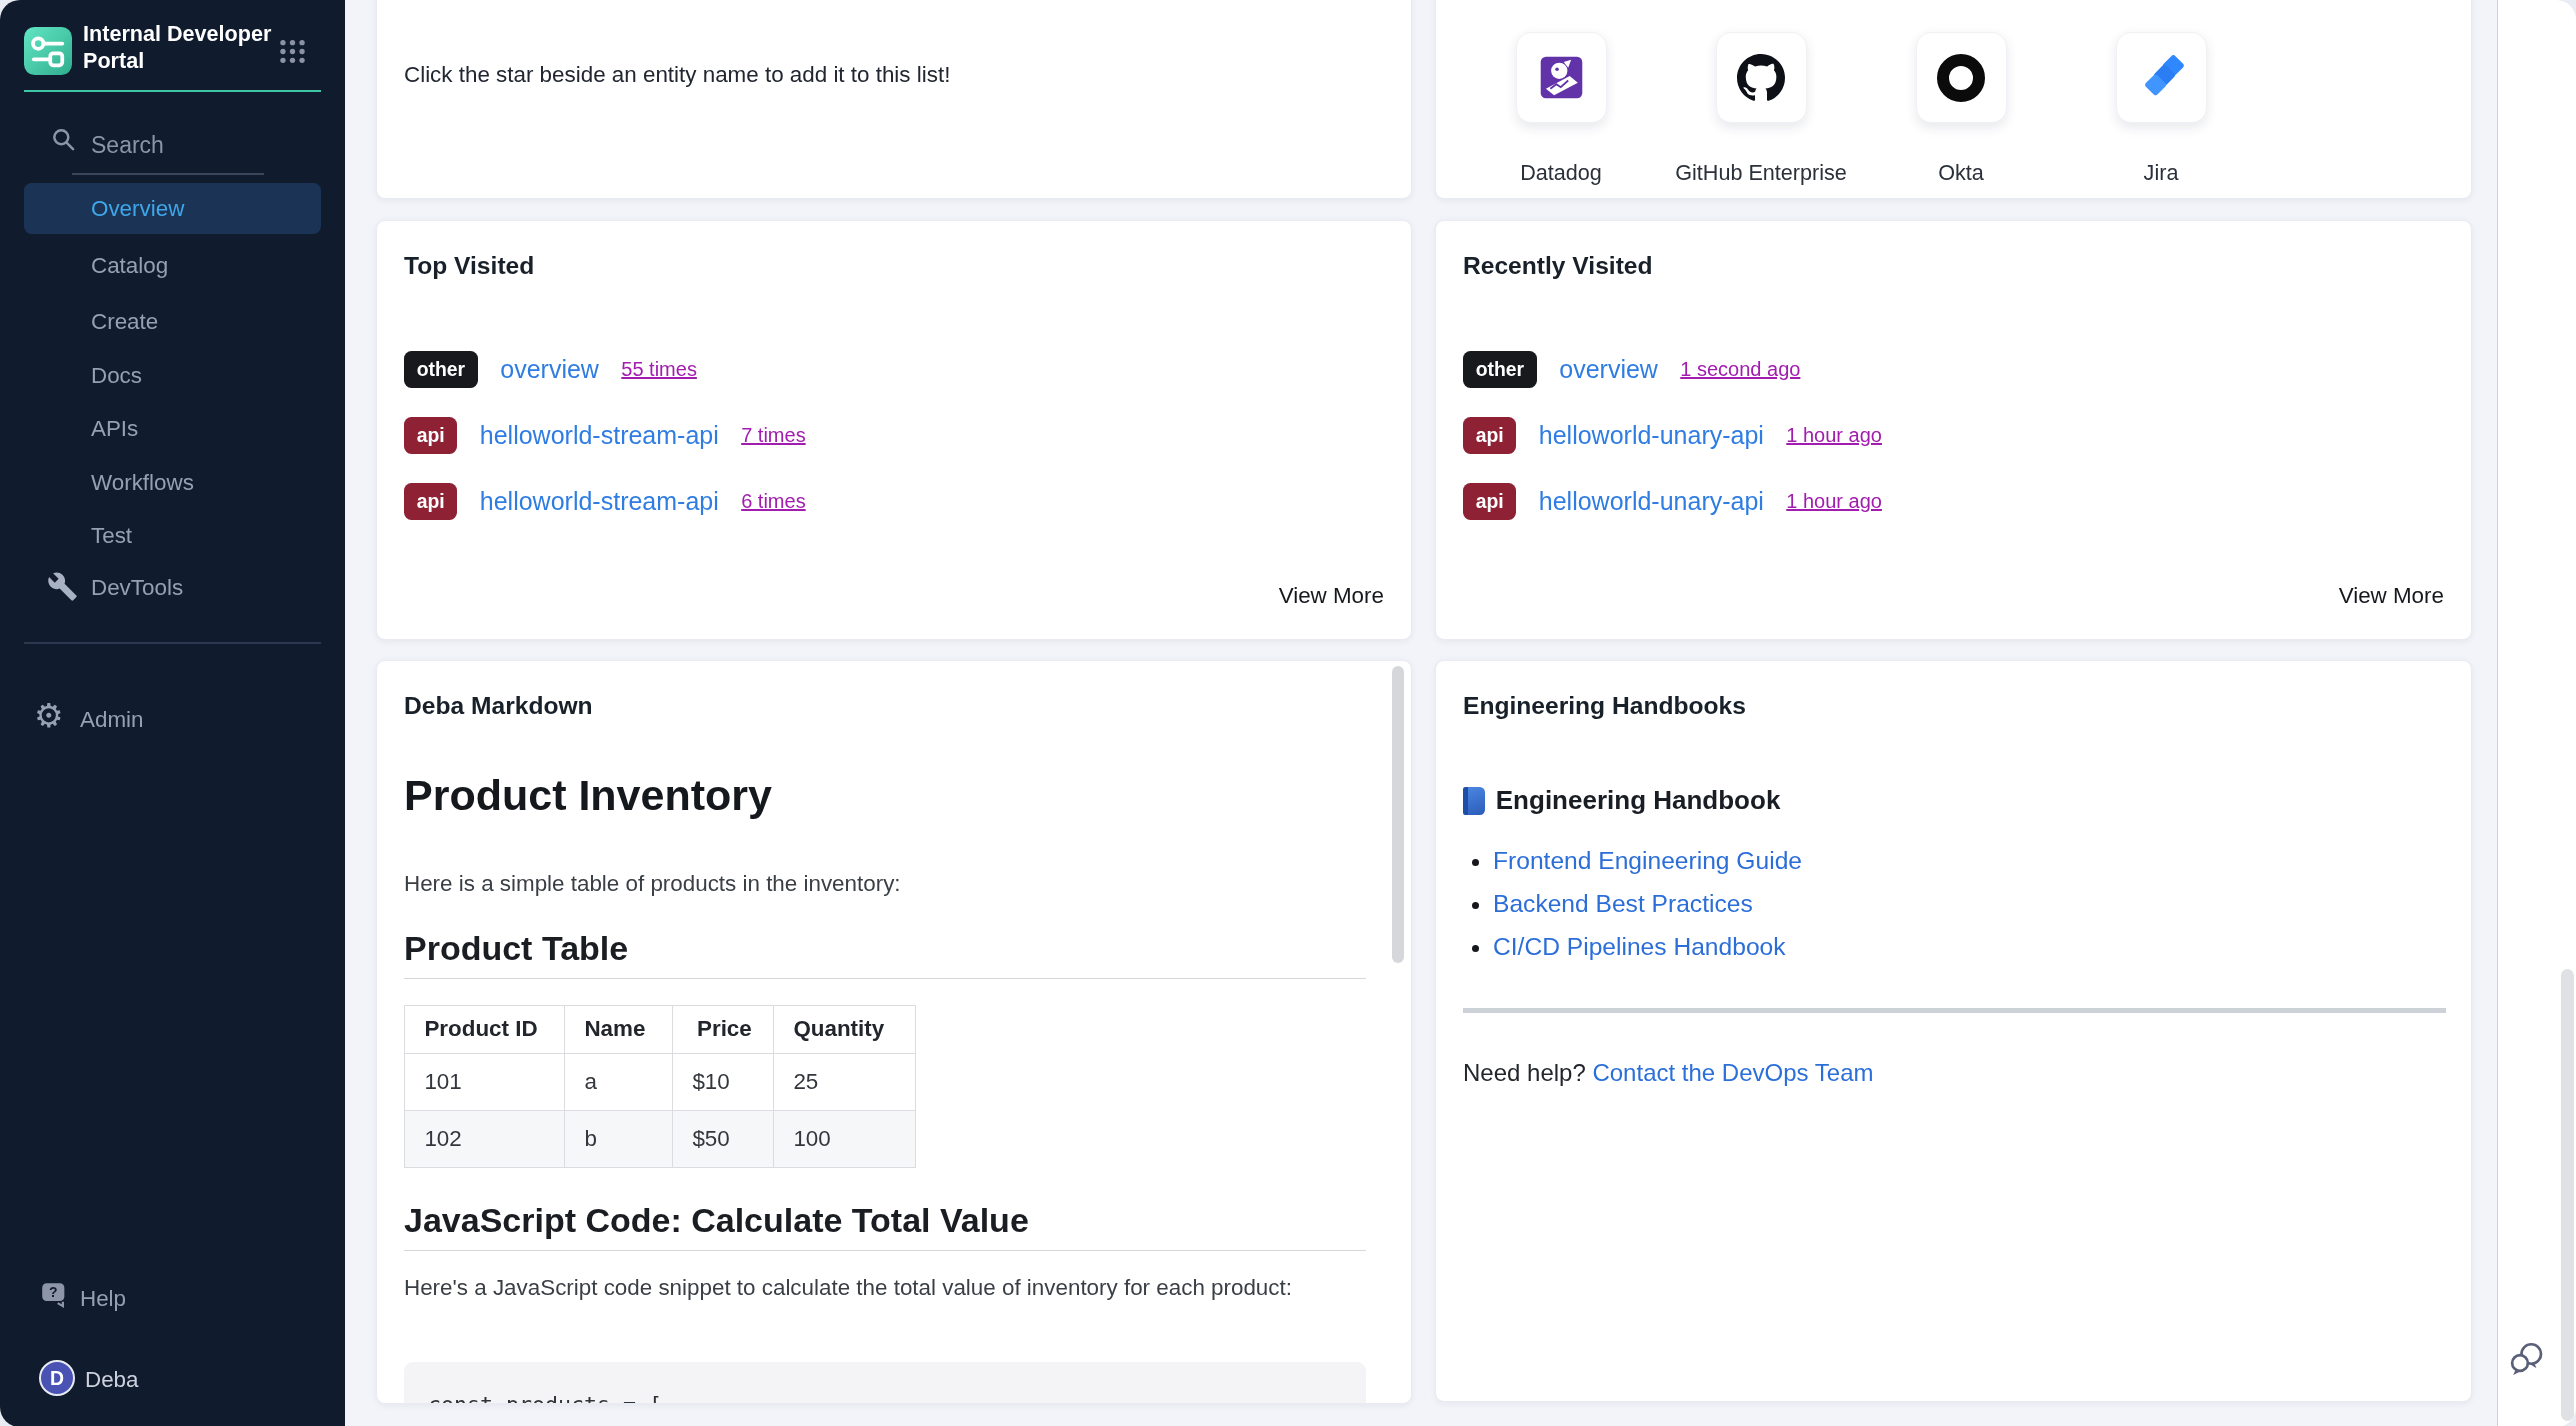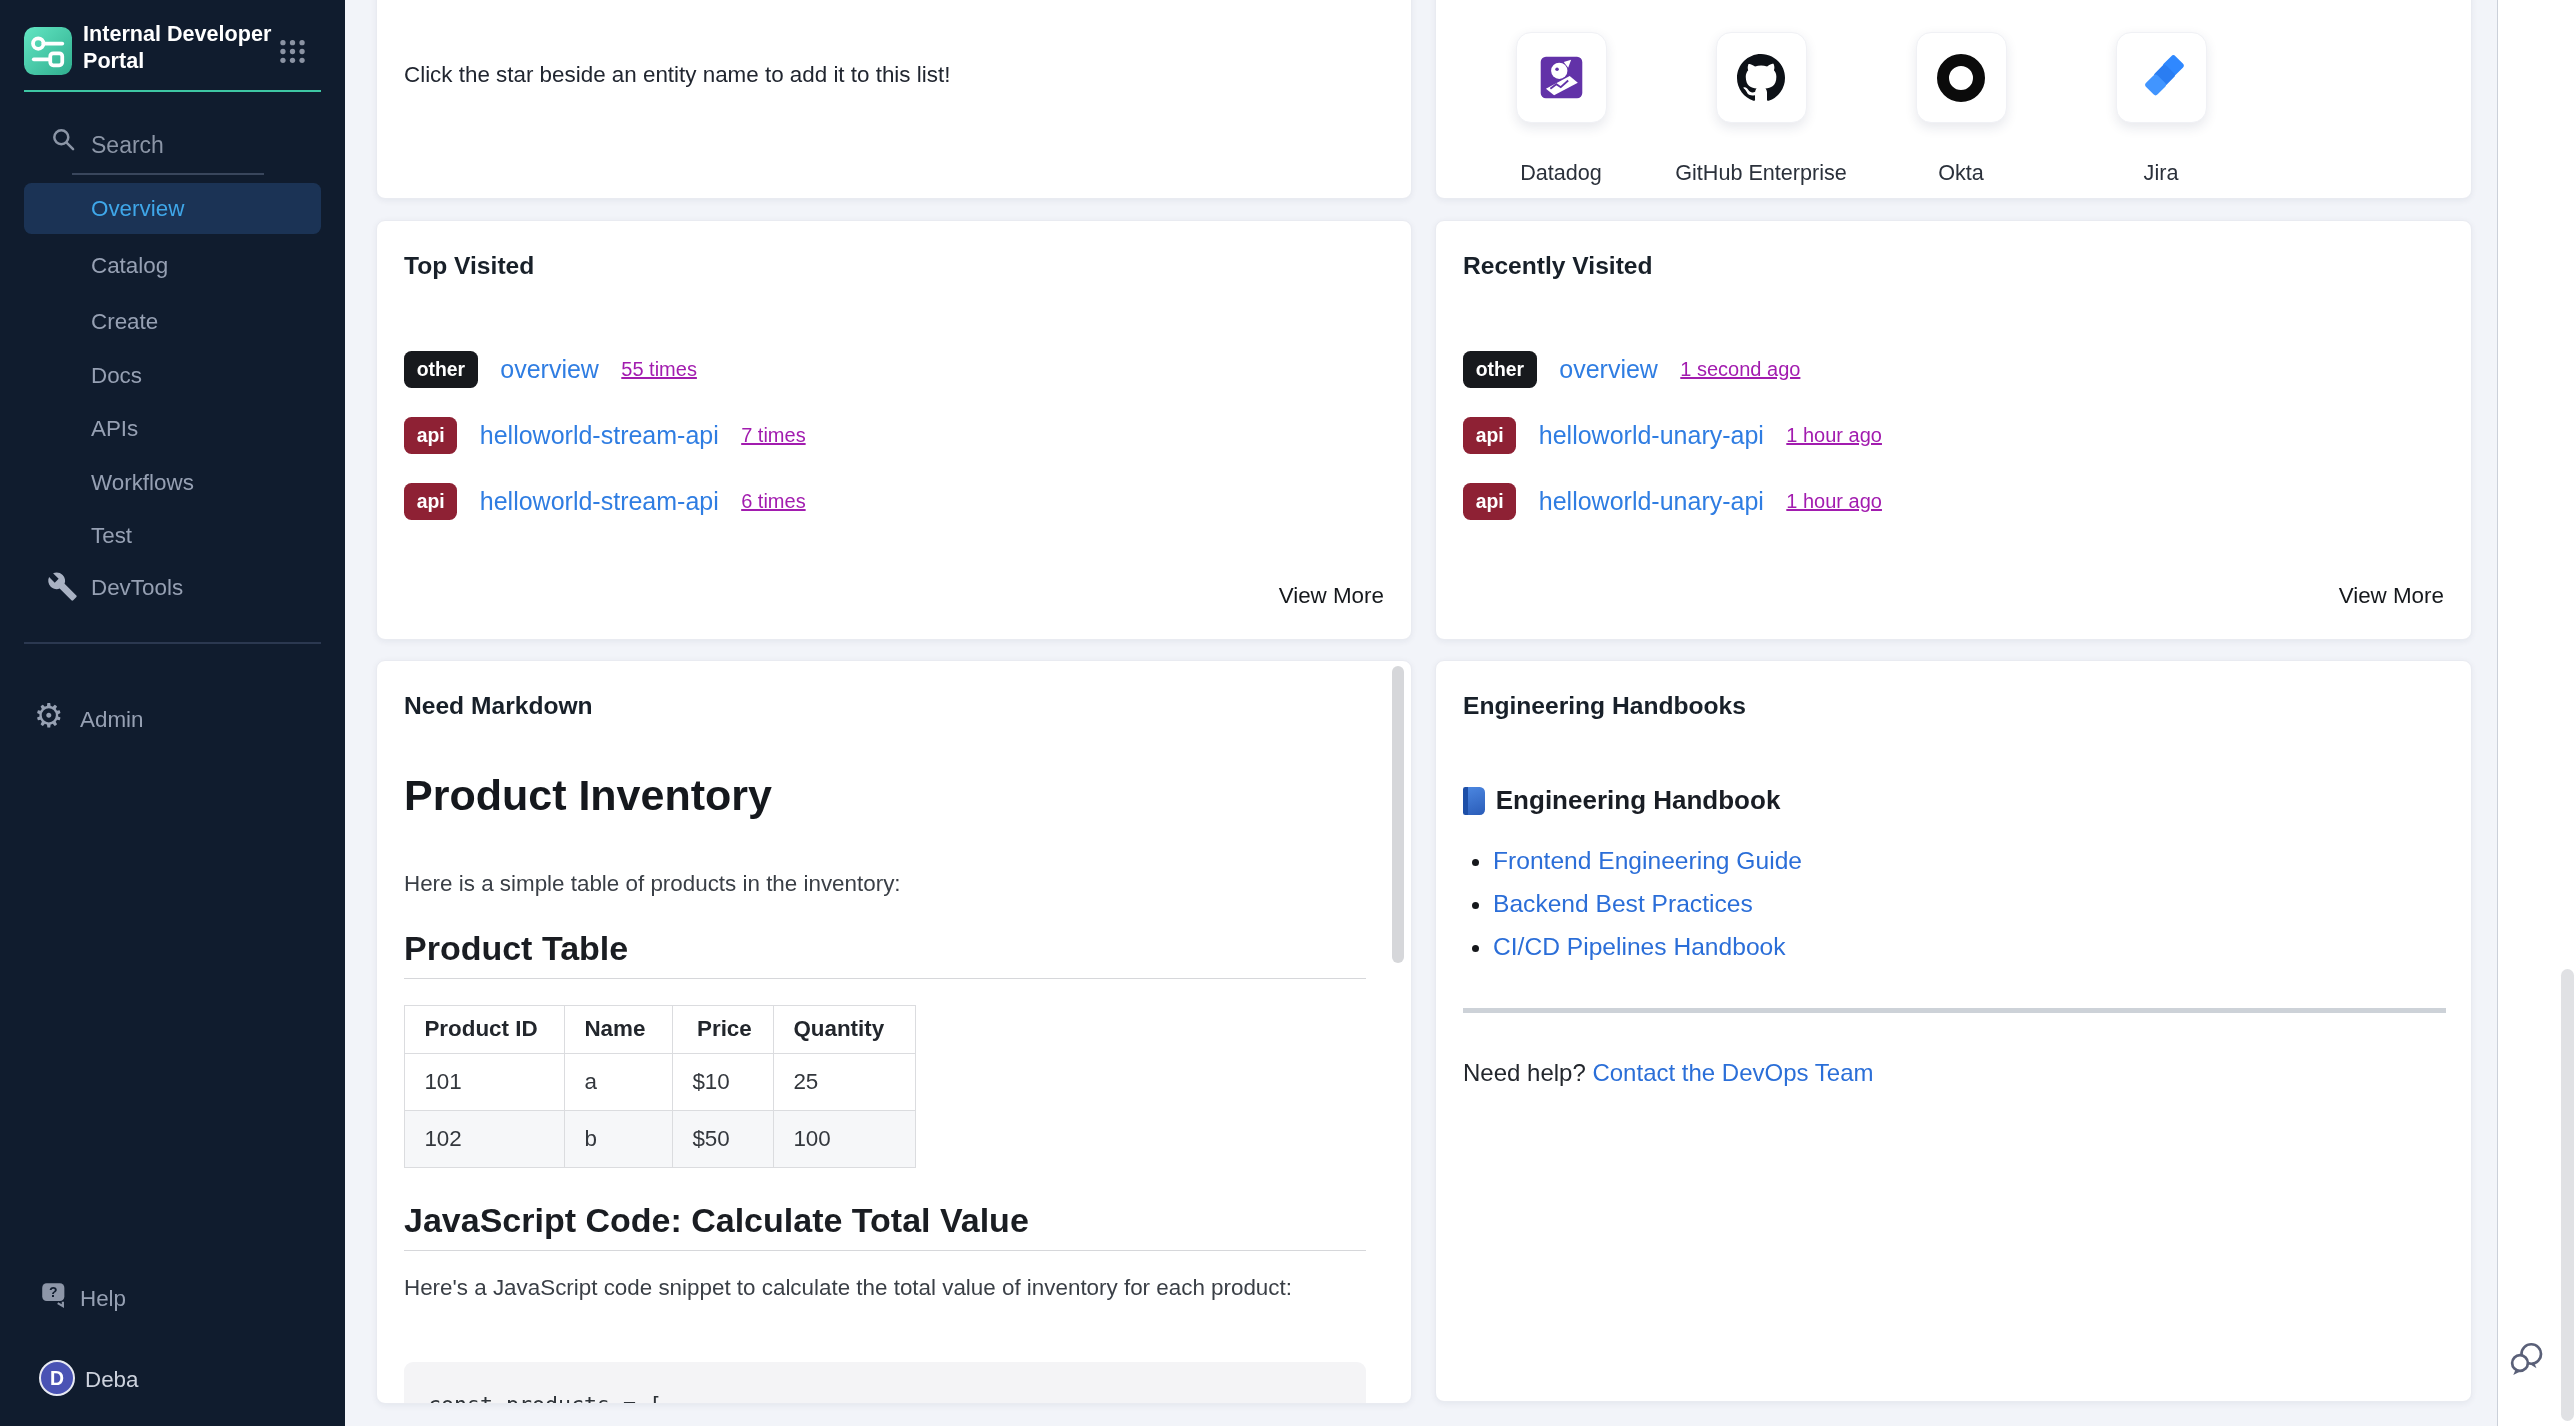--- a/index.html
+++ b/index.html
@@ -1,19 +1,19 @@
 <!DOCTYPE html>
 <html style="font-size:12px"><head>
 <meta charset="utf-8">
 <style>
   * { margin:0; padding:0; box-sizing:border-box; }
   html,body { background:#e9ecf2; }
   .app {
     position:relative; width:2576px; height:1427px; overflow:hidden;
-    background:#f2f4f9; font-family:"Liberation Sans", sans-serif;
+    background:#f2f4f9; font-family:"Liberation Sans", sans-serif;border-radius:20px;
   }
   
   .sidebar { position:absolute; left:0; top:0; width:345px; height:1427px; background:#101c2e; }
   .logo-mark { position:absolute; left:24px; top:27px; width:48px; height:48px; border-radius:10.4px;
     background:linear-gradient(135deg,#63e6c3 0%,#2fae8e 100%); }
   .logo-title { position:absolute; left:83px; top:20px; color:#ffffff; font-size:21.6px; font-weight:bold; line-height:27px; }
   .grid-icon { position:absolute; left:279px; top:39px; }
   .teal-rule { position:absolute; left:24px; top:90px; width:297px; height:2.2px; background:#3ec7a4; }
   .search-row { position:absolute; left:51px; top:127px; width:224px; height:34px; cursor:pointer; }
   .search-label { position:absolute; left:40px; top:5.2px; font-size:23px; color:#8b95a6; }
@@ -241,21 +241,21 @@
     </div>
     <div class="visit-row" style="top:262px;">
       <span class="chip chip-api">api</span>
       <span class="visit-name">helloworld-unary-api</span>
       <span class="visit-meta">1 hour ago</span>
     </div>
     <div class="view-more">View More</div>
   </section>
 
   <section class="card md-card" style="left:376px; top:660px; width:1036px; height:744px;">
-    <h2 class="card-title">Need Markdown</h2>
+    <h2 class="card-title">Deba Markdown</h2>
     <h1 class="md-h1">Product Inventory</h1>
     <p class="md-p" style="top:204px;">Here is a simple table of products in the inventory:</p>
     <h2 class="md-h2" style="top:268px;">Product Table</h2>
     <table class="md-table">
       <thead>
         <tr>
           <th style="width:160px;">Product ID</th>
           <th style="width:108px;">Name</th>
           <th style="width:101px;padding-left:24px;">Price</th>
           <th style="width:142px;">Quantity</th>

